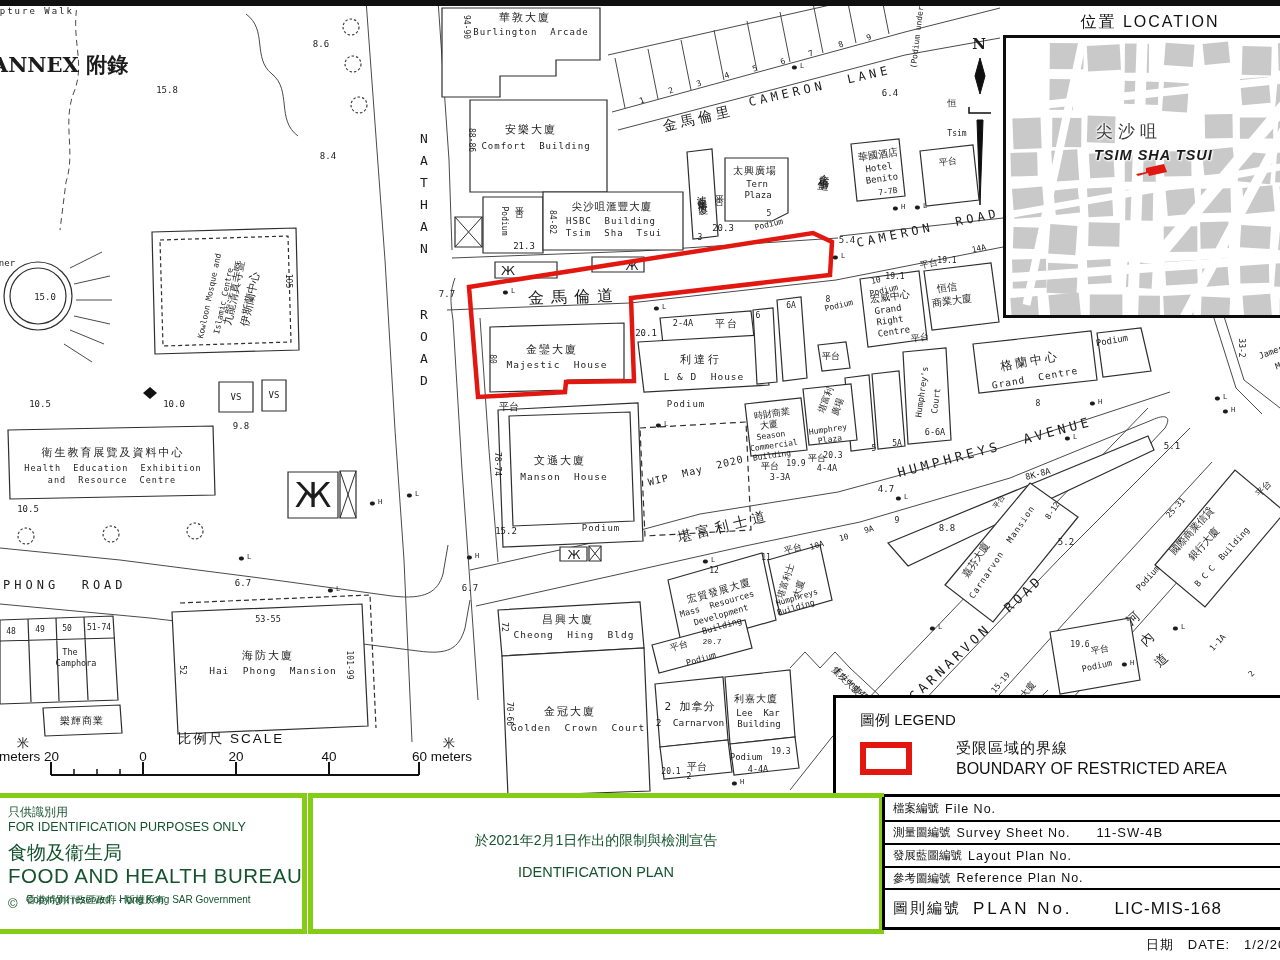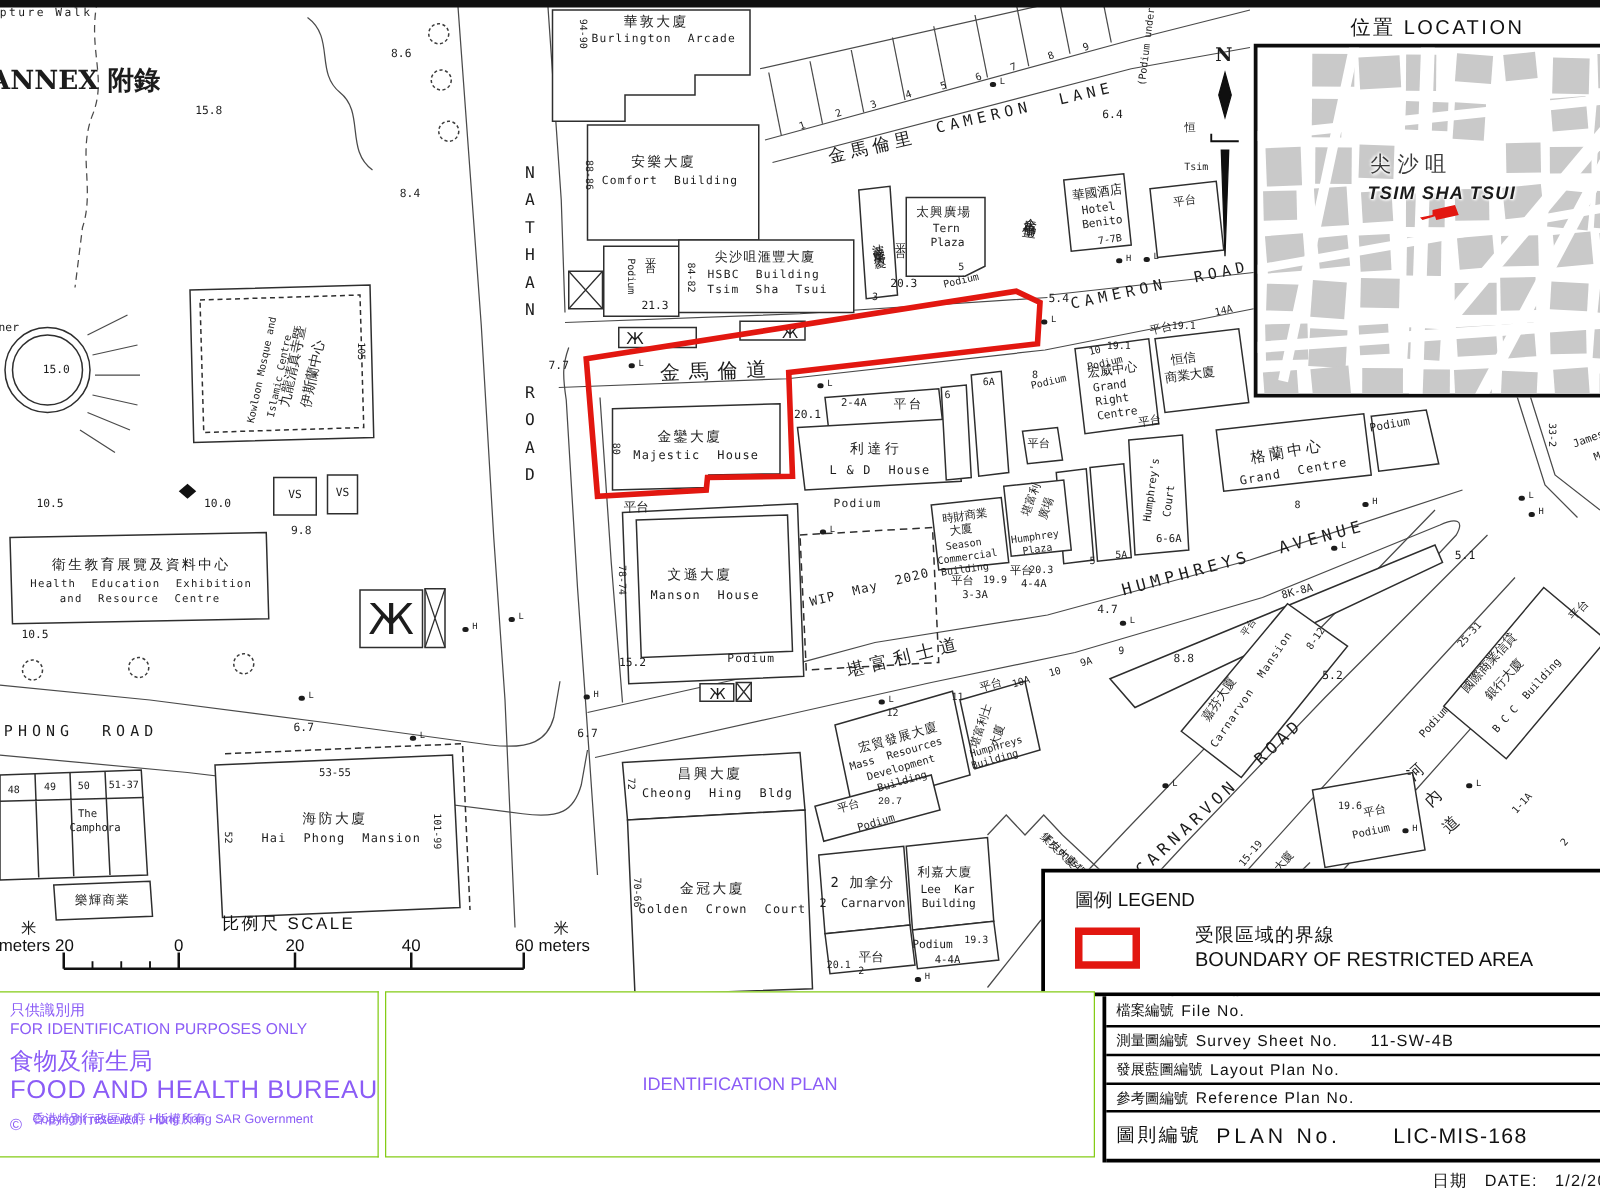--- a/index.html
+++ b/index.html
@@ -29,22 +29,22 @@
   #inset-en{left:88px;top:109px;font-family:"Liberation Sans",sans-serif;font-weight:bold;
             font-style:italic;font-size:14.5px;letter-spacing:1px;color:#1a1a1a;}
   
   #legend{position:absolute;left:833px;top:695px;width:460px;height:96px;background:#fff;
           border:3px solid #000;font-family:"Liberation Sans",sans-serif;color:#111;}
   #legend-title{position:absolute;left:24px;top:13px;font-size:15px;}
   #legend-swatch{position:absolute;left:24px;top:44px;width:40px;height:21px;border:6px solid #e21710;}
   #legend-zh{position:absolute;left:120px;top:41px;font-size:15px;letter-spacing:1px;}
   #legend-en{position:absolute;left:120px;top:62px;font-size:16px;}
   
-  .fbox{position:absolute;background:#fff;border:1px solid #84cc16;
-        font-family:"Liberation Sans",sans-serif;color:#8b5cf6;}
+  .fbox{position:absolute;background:#fff;border:5px solid #84cc16;
+        font-family:"Liberation Sans",sans-serif;color:#14532d;}
   #fbox-left{left:0;top:793px;width:302px;height:131px;border-left:none;}
   #fbox-left div{position:absolute;white-space:nowrap;}
   #fl-note-zh{left:8px;top:6px;font-size:12px;}
   #fl-note-en{left:8px;top:22px;font-size:12.5px;}
   #fl-bureau-zh{left:8px;top:42px;font-size:19px;}
   #fl-bureau-en{left:8px;top:66px;font-size:20.5px;letter-spacing:.5px;}
   #fl-copy{left:8px;top:98px;font-size:13px;}
   #fl-copy-lines{left:26px;top:96px;font-size:10px;line-height:1.25;}
   #fbox-center{left:308px;top:793px;width:566px;height:131px;text-align:center;}
   #fbox-center div{position:absolute;width:100%;white-space:nowrap;}
@@ -431,21 +431,21 @@
       <div class="ml" style="left: 40px; top: 404px; font-size: 9px; transform: translate(-50%, -50%) rotate(0deg);">10.5</div>
       <div class="ml" style="left: 174px; top: 404px; font-size: 9px; transform: translate(-50%, -50%) rotate(0deg);">10.0</div>
       <div class="ml" style="left: 241px; top: 426px; font-size: 9px; transform: translate(-50%, -50%) rotate(0deg);">9.8</div>
       <div class="ml" style="left: 28px; top: 509px; font-size: 9px; transform: translate(-50%, -50%) rotate(0deg);">10.5</div>
       <div class="ml" style="left: 113px; top: 452px; font-size: 11px; letter-spacing: 2px; transform: translate(-50%, -50%) rotate(0deg);">衛生教育展覽及資料中心</div>
       <div class="ml" style="left: 113px; top: 468px; font-size: 8.5px; letter-spacing: 1px; transform: translate(-50%, -50%) rotate(0deg);">Health  Education  Exhibition</div>
       <div class="ml" style="left: 112px; top: 480px; font-size: 8.5px; letter-spacing: 1px; transform: translate(-50%, -50%) rotate(0deg);">and  Resource  Centre</div>
       <div class="ml" style="left: 11px; top: 632px; font-size: 8px; transform: translate(-50%, -50%) rotate(0deg);">48</div>
       <div class="ml" style="left: 40px; top: 630px; font-size: 8px; transform: translate(-50%, -50%) rotate(0deg);">49</div>
       <div class="ml" style="left: 67px; top: 629px; font-size: 8px; transform: translate(-50%, -50%) rotate(0deg);">50</div>
-      <div class="ml" style="left: 99px; top: 628px; font-size: 8px; transform: translate(-50%, -50%) rotate(0deg);">51-37</div>
+      <div class="ml" style="left: 99px; top: 628px; font-size: 8px; transform: translate(-50%, -50%) rotate(0deg);">51-74</div>
       <div class="ml" style="left: 70px; top: 652px; font-size: 8.5px; transform: translate(-50%, -50%) rotate(0deg);">The</div>
       <div class="ml" style="left: 76px; top: 663px; font-size: 8.5px; transform: translate(-50%, -50%) rotate(0deg);">Camphora</div>
       <div class="ml" style="left: 268px; top: 619px; font-size: 8.5px; transform: translate(-50%, -50%) rotate(0deg);">53-55</div>
       <div class="ml" style="left: 268px; top: 655px; font-size: 11px; letter-spacing: 2px; transform: translate(-50%, -50%) rotate(0deg);">海防大廈</div>
       <div class="ml" style="left: 273px; top: 671px; font-size: 9.5px; letter-spacing: 1px; transform: translate(-50%, -50%) rotate(0deg);">Hai  Phong  Mansion</div>
       <div class="ml" style="left: 182px; top: 670px; font-size: 8px; transform: translate(-50%, -50%) rotate(90deg);">52</div>
       <div class="ml" style="left: 349px; top: 665px; font-size: 8px; transform: translate(-50%, -50%) rotate(90deg);">101-99</div>
       <div class="ml lm" style="left: 338px; top: 589px; font-size: 7px; transform: translate(-50%, -50%) rotate(0deg);">L</div>
       <div class="ml" style="left: 82px; top: 721px; font-size: 10px; letter-spacing: 1px; transform: translate(-50%, -50%) rotate(0deg);">樂輝商業</div>
       <div class="ml" style="left: 236px; top: 397px; font-size: 9px; transform: translate(-50%, -50%) rotate(0deg);">VS</div>
@@ -549,20 +549,21 @@
     <div id="fl-bureau-zh">食物及衞生局</div>
     <div id="fl-bureau-en">FOOD AND HEALTH BUREAU</div>
     <div id="fl-copy">©</div>
     <div id="fl-copy-lines">
       <div>香港特別行政區政府 - 版權所有</div>
       <div>Copyright reserved - Hong Kong SAR Government</div>
     </div>
   </div>
 
   <div id="fbox-center" class="fbox">
+    <div id="fc-zh2">於2021年2月1日作出的限制與檢測宣告</div>
     <div id="fc-en1">IDENTIFICATION PLAN</div>
   </div>
 
   <div id="ftable">
     <div class="trow" style="height:25px;">
       <span class="zh">檔案編號</span>
       <span class="en">File  No.</span>
       <span class="val"></span>
     </div>
     <div class="trow" style="height:23px;">

